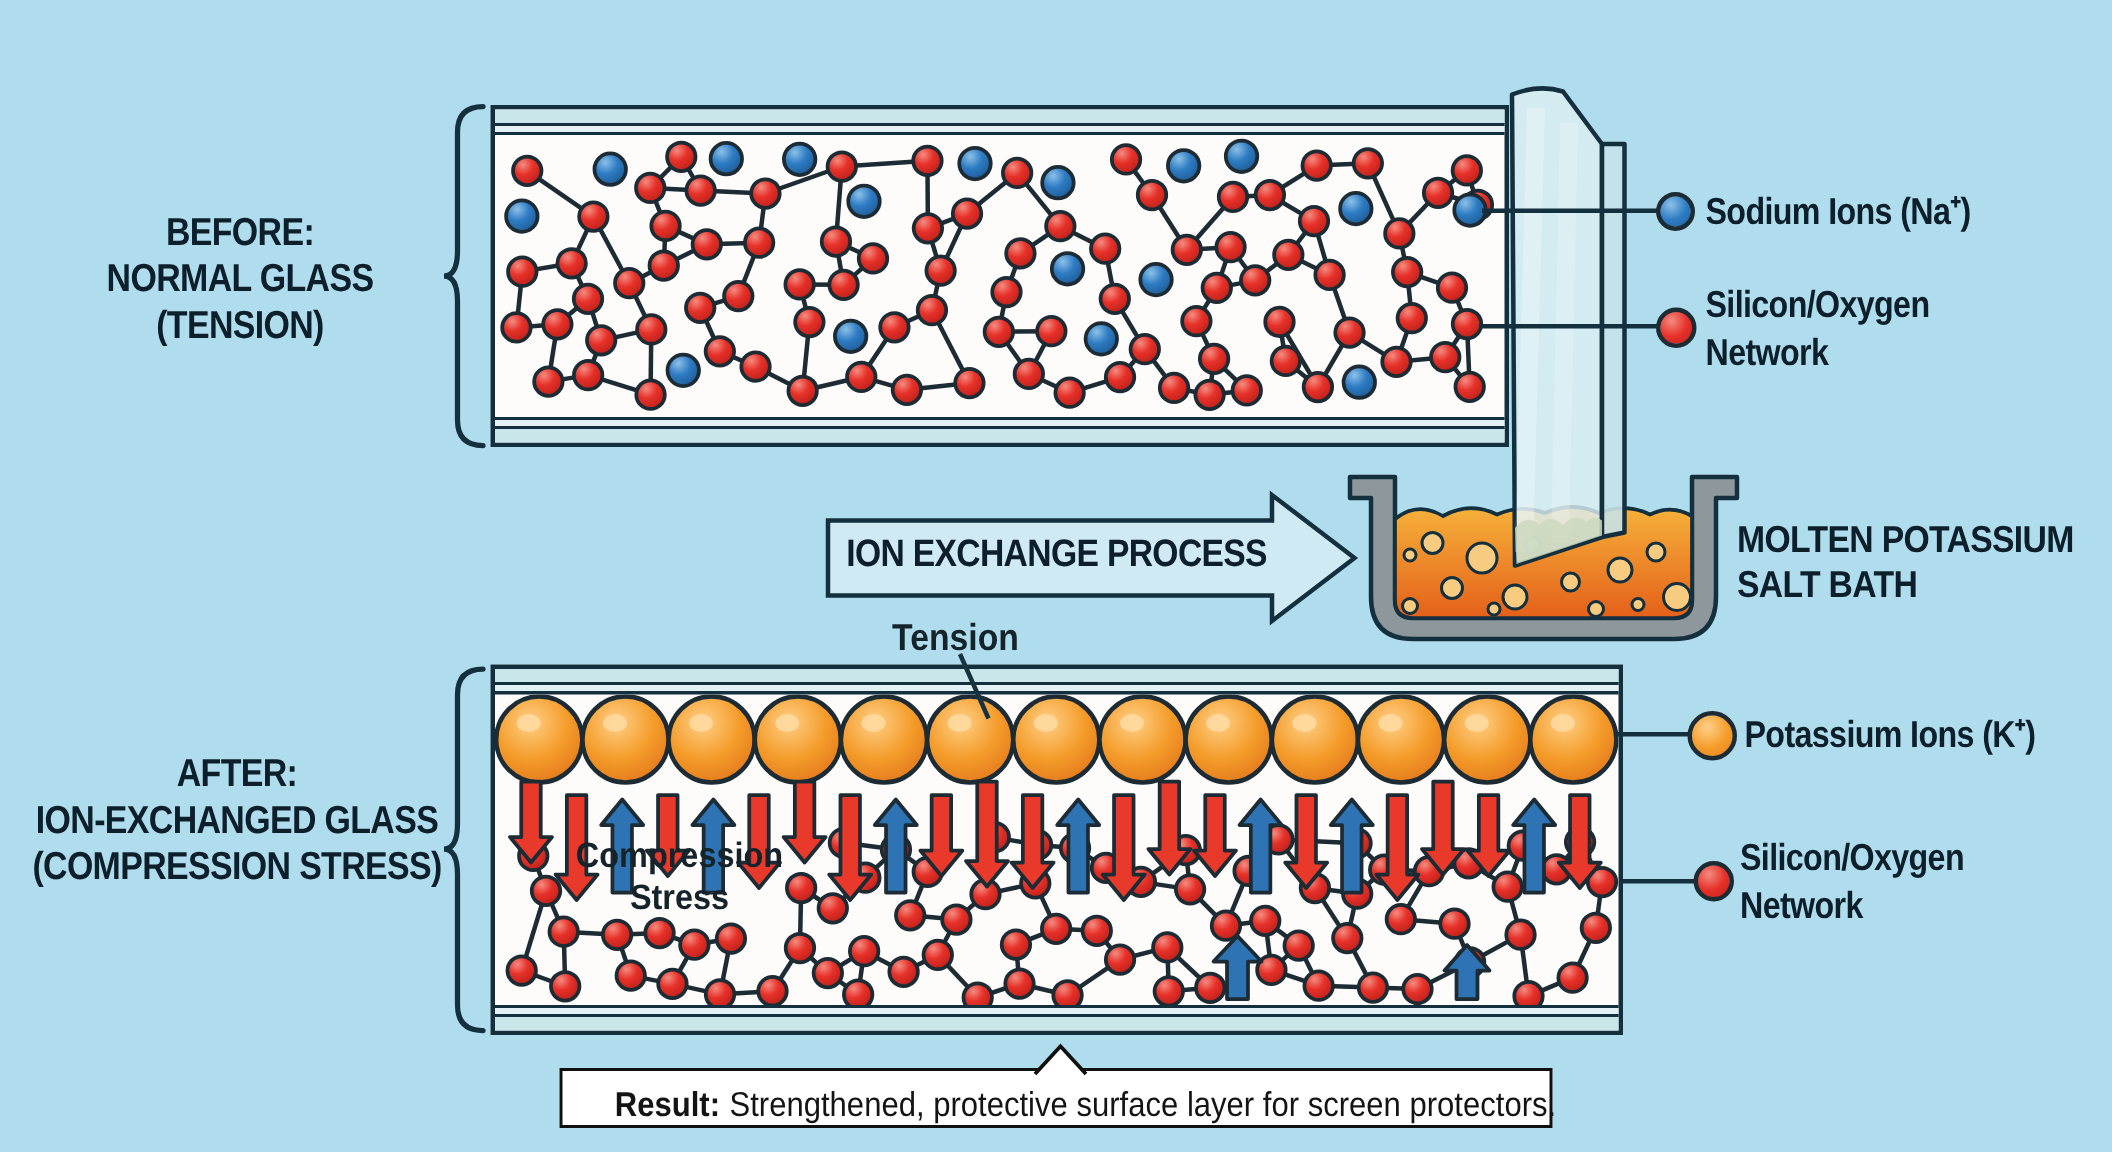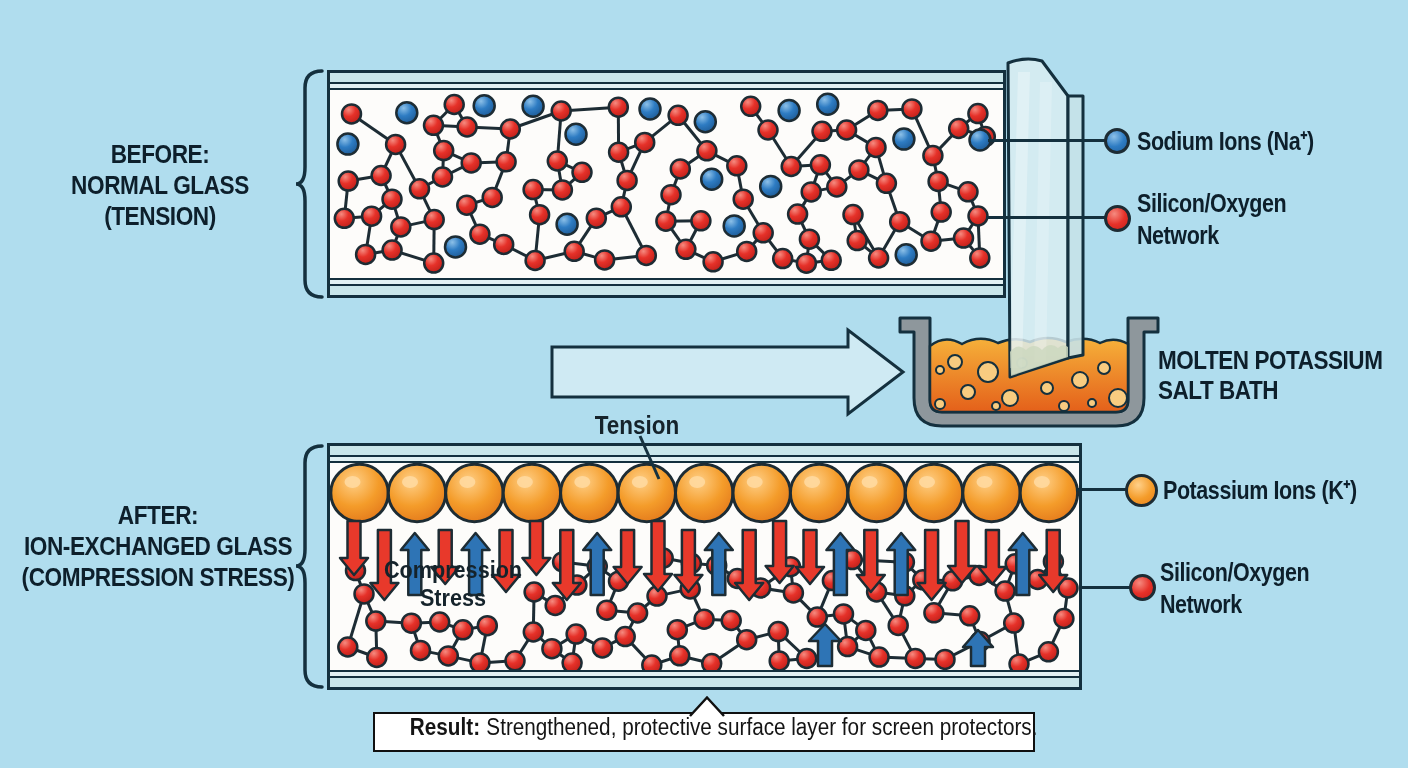--- a/index.html
+++ b/index.html
@@ -14,21 +14,21 @@
            letter-spacing:-0.5px;transform:scaleX(0.87);}
   .legend-label{font-weight:700;font-size:25px;letter-spacing:-0.5px;white-space:nowrap;
                 transform:scaleX(0.86);transform-origin:left center;}
   .leader{position:absolute;height:3px;background:#14303e;}
   .sphere{position:absolute;border-radius:50%;border:3px solid #1d2c34;box-sizing:border-box;}
   .sphere.blue{background:radial-gradient(circle at 35% 28%, #8cc0e8 0%, #2e7cc3 52%, #2061a0 100%);}
   .sphere.red{background:radial-gradient(circle at 35% 28%, #f58b80 0%, #e63129 52%, #c4211b 100%);}
   .sphere.orange{background:radial-gradient(circle at 38% 30%, #ffd089 0%, #f49c2a 55%, #e87f1d 100%);}
   .annot{font-weight:600;text-align:center;color:#15232b;}
   #result-box{position:absolute;left:373px;top:712px;width:662px;height:40px;background:#ffffff;
-              border:2.5px solid #101010;display:flex;align-items:flex-start;justify-content:center;box-sizing:border-box;padding-left:40px;}
+              border:2.5px solid #101010;display:flex;align-items:flex-end;justify-content:center;box-sizing:border-box;padding-left:40px;}
   #result-inner{font-size:23px;color:#141414;white-space:nowrap;transform:scaleX(0.9);}
   #result-inner b{font-weight:700;margin-right:7px;}
   svg{display:block;}
 </style>
 </head>
 <body>
 
 <div id="stage">
 
   <svg width="0" height="0" style="position:absolute">
@@ -525,20 +525,23 @@
     <path d="M8,13 Q26,6 42,11 L68,46 L68,308 L10,327 Z" fill="rgba(219,238,242,0.82)" stroke="#14303e" stroke-width="3" stroke-linejoin="round"></path>
     <path d="M68,46 L83,46 L83,305 L68,308 Z" fill="rgba(198,226,232,0.9)" stroke="#14303e" stroke-width="3" stroke-linejoin="round"></path>
     <polygon points="18,22 30,22 22,318 10,318" fill="#ffffff" opacity="0.3"></polygon>
     <polygon points="40,32 52,32 46,312 34,312" fill="#ffffff" opacity="0.22"></polygon>
     <path d="M10,302 Q18,292 26,300 Q34,292 42,300 Q50,291 58,298 Q63,293 68,297 L68,307 L11,326 Z" fill="#ccd8c0" opacity="0.85"></path>
   </svg>
 
   <svg class="abs" style="left:545px;top:326px;" width="365" height="92" viewBox="0 0 365 92">
     <polygon points="7,21 303,21 303,4 358,46 303,88 303,71 7,71" fill="#cfeaf3" stroke="#14303e" stroke-width="3" stroke-linejoin="miter"></polygon>
   </svg>
+  <div class="abs" style="left:560px;top:347px;width:288px;height:44px;display:flex;align-items:center;justify-content:center;">
+    <span style="font-weight:700;font-size:25.5px;letter-spacing:-0.5px;white-space:nowrap;transform:scaleX(0.88);">ION EXCHANGE PROCESS</span>
+  </div>
 
   <div class="leader" style="left:988px;top:139px;width:118px;"></div>
   <div class="leader" style="left:986px;top:216px;width:120px;"></div>
   <div class="leader" style="left:1076px;top:488px;width:51px;"></div>
   <div class="leader" style="left:1080px;top:586px;width:51px;"></div>
 
   <div class="sphere blue" style="left:1104px;top:128px;width:26px;height:26px;"></div>
   <div class="legend-label abs" style="left:1137px;top:128px;line-height:26px;">Sodium Ions (Na⁺)</div>
 
   <div class="sphere red" style="left:1104px;top:205px;width:27px;height:27px;"></div>

